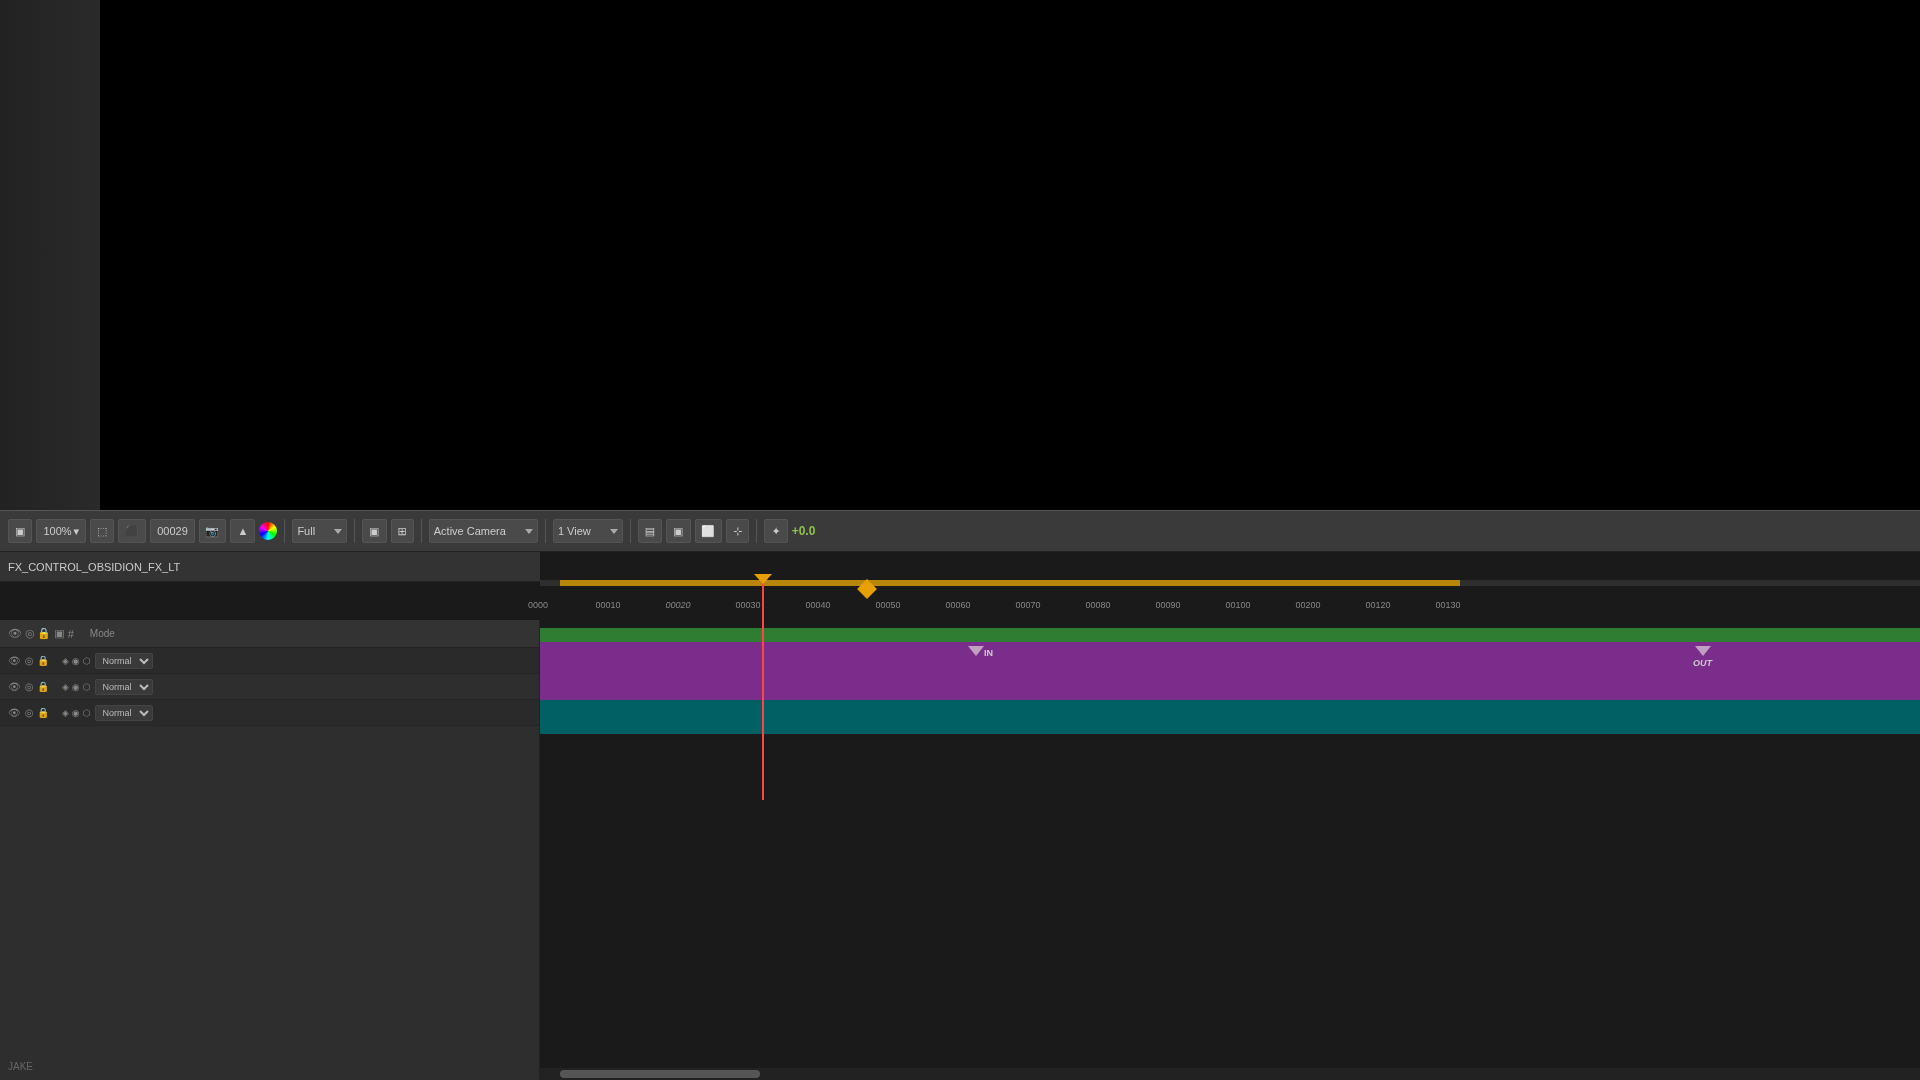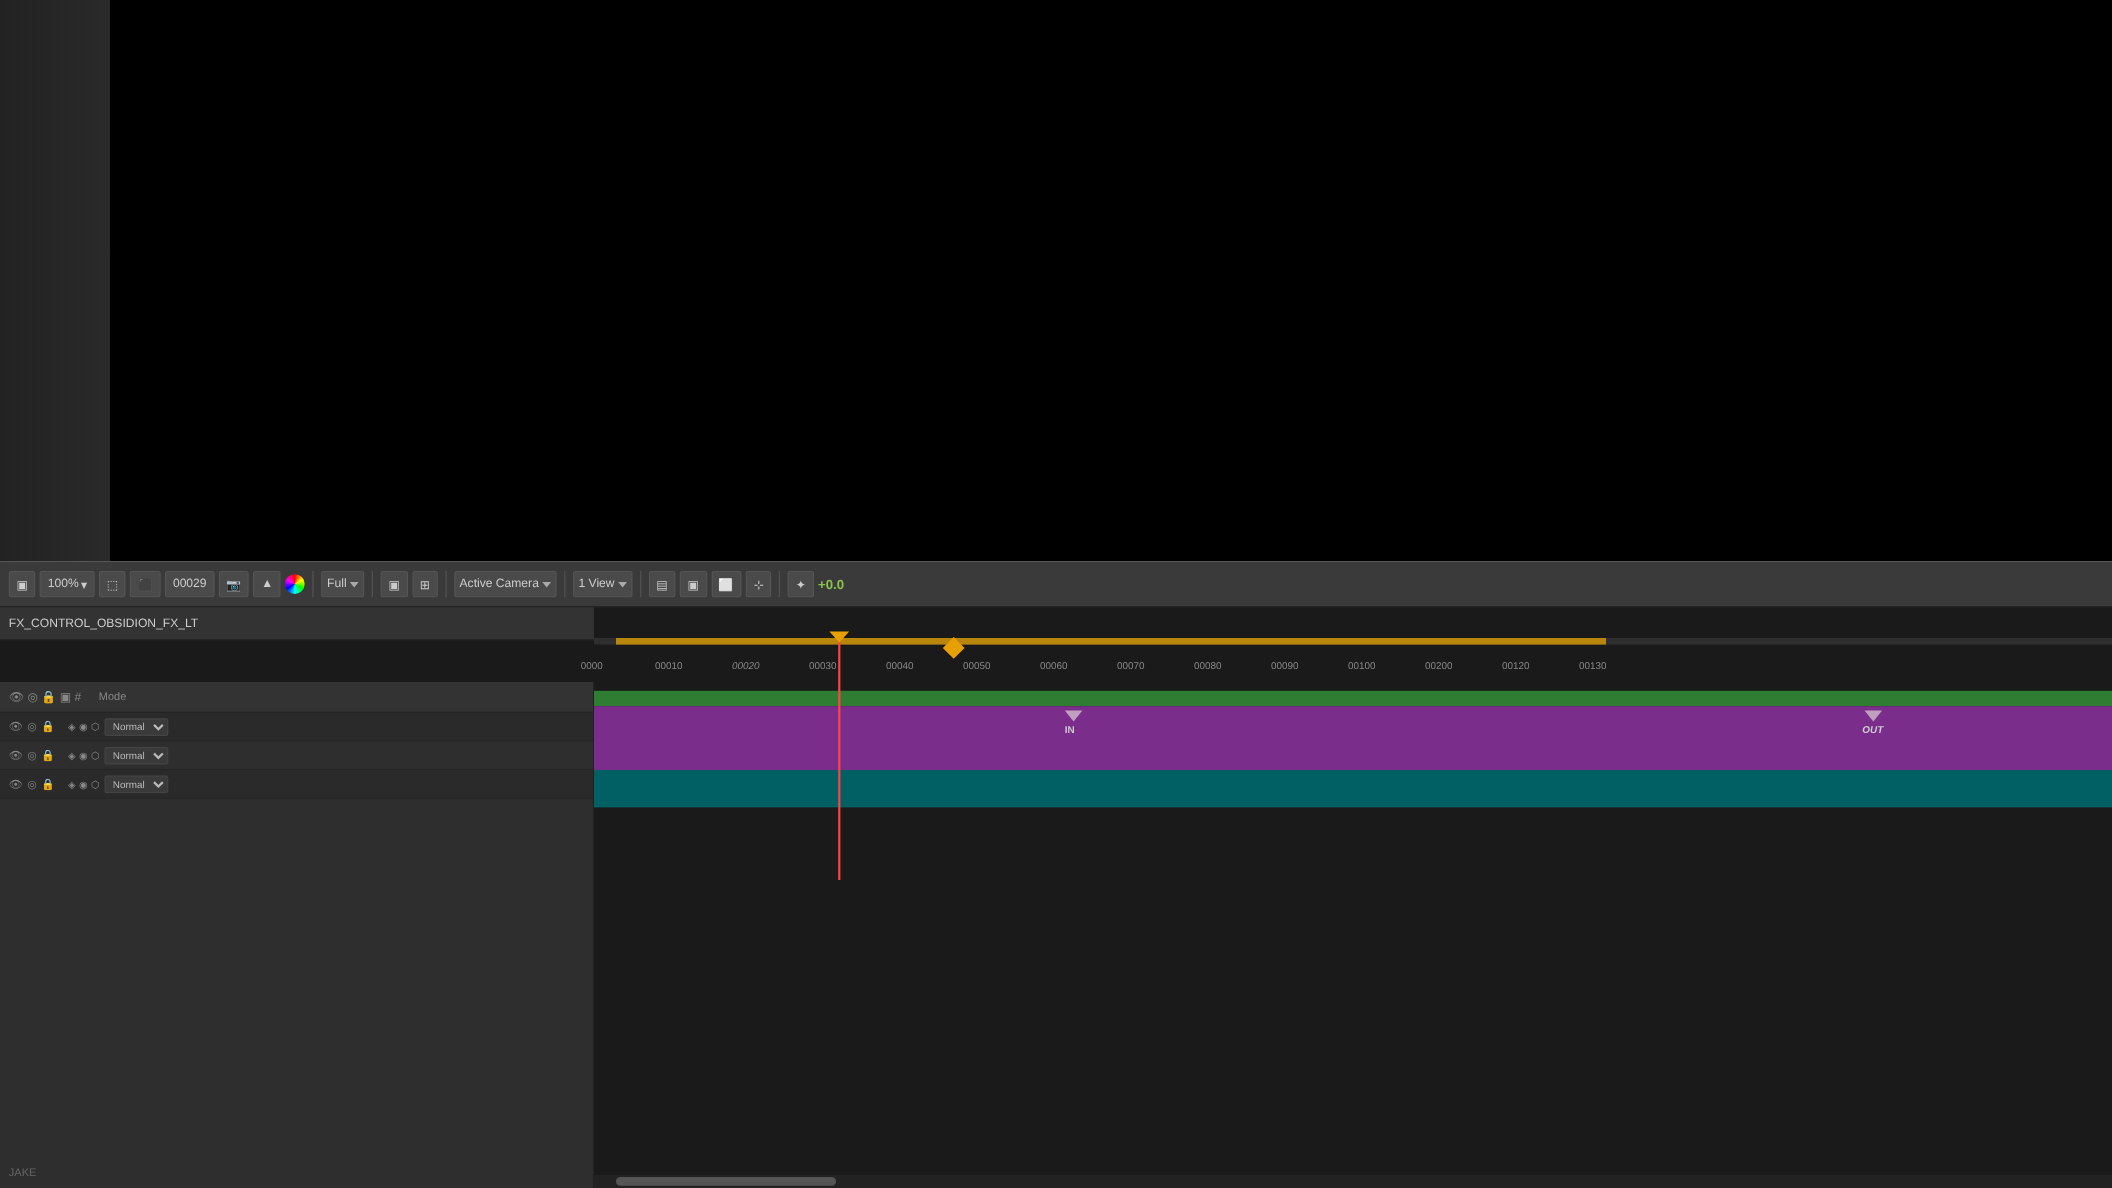--- a/index.html
+++ b/index.html
@@ -64,21 +64,21 @@
       background: #4a4a4a;
       border: 1px solid #555;
       color: #ccc;
       font-size: 11px;
       padding: 2px 4px;
       cursor: pointer;
       border-radius: 2px;
       height: 24px;
       display: flex;
       align-items: center;
-      gap: 3px;
+      gap: 19px;
     }
 
     .chevron-down {
       width: 0;
       height: 0;
       border-left: 4px solid transparent;
       border-right: 4px solid transparent;
       border-top: 5px solid #aaa;
       display: inline-block;
     }
@@ -224,21 +224,21 @@
       height: 34px;
       background: #006064;
     }
 
     
     .track-marker-in {
       position: absolute;
       top: 26px;
       left: 428px;
       display: flex;
-      flex-direction: column;
+      flex-direction: row;
       align-items: flex-start;
       z-index: 10;
     }
 
     .track-marker-triangle {
       width: 0;
       height: 0;
       border-left: 8px solid transparent;
       border-right: 8px solid transparent;
       border-top: 10px solid #c0a0c0;

